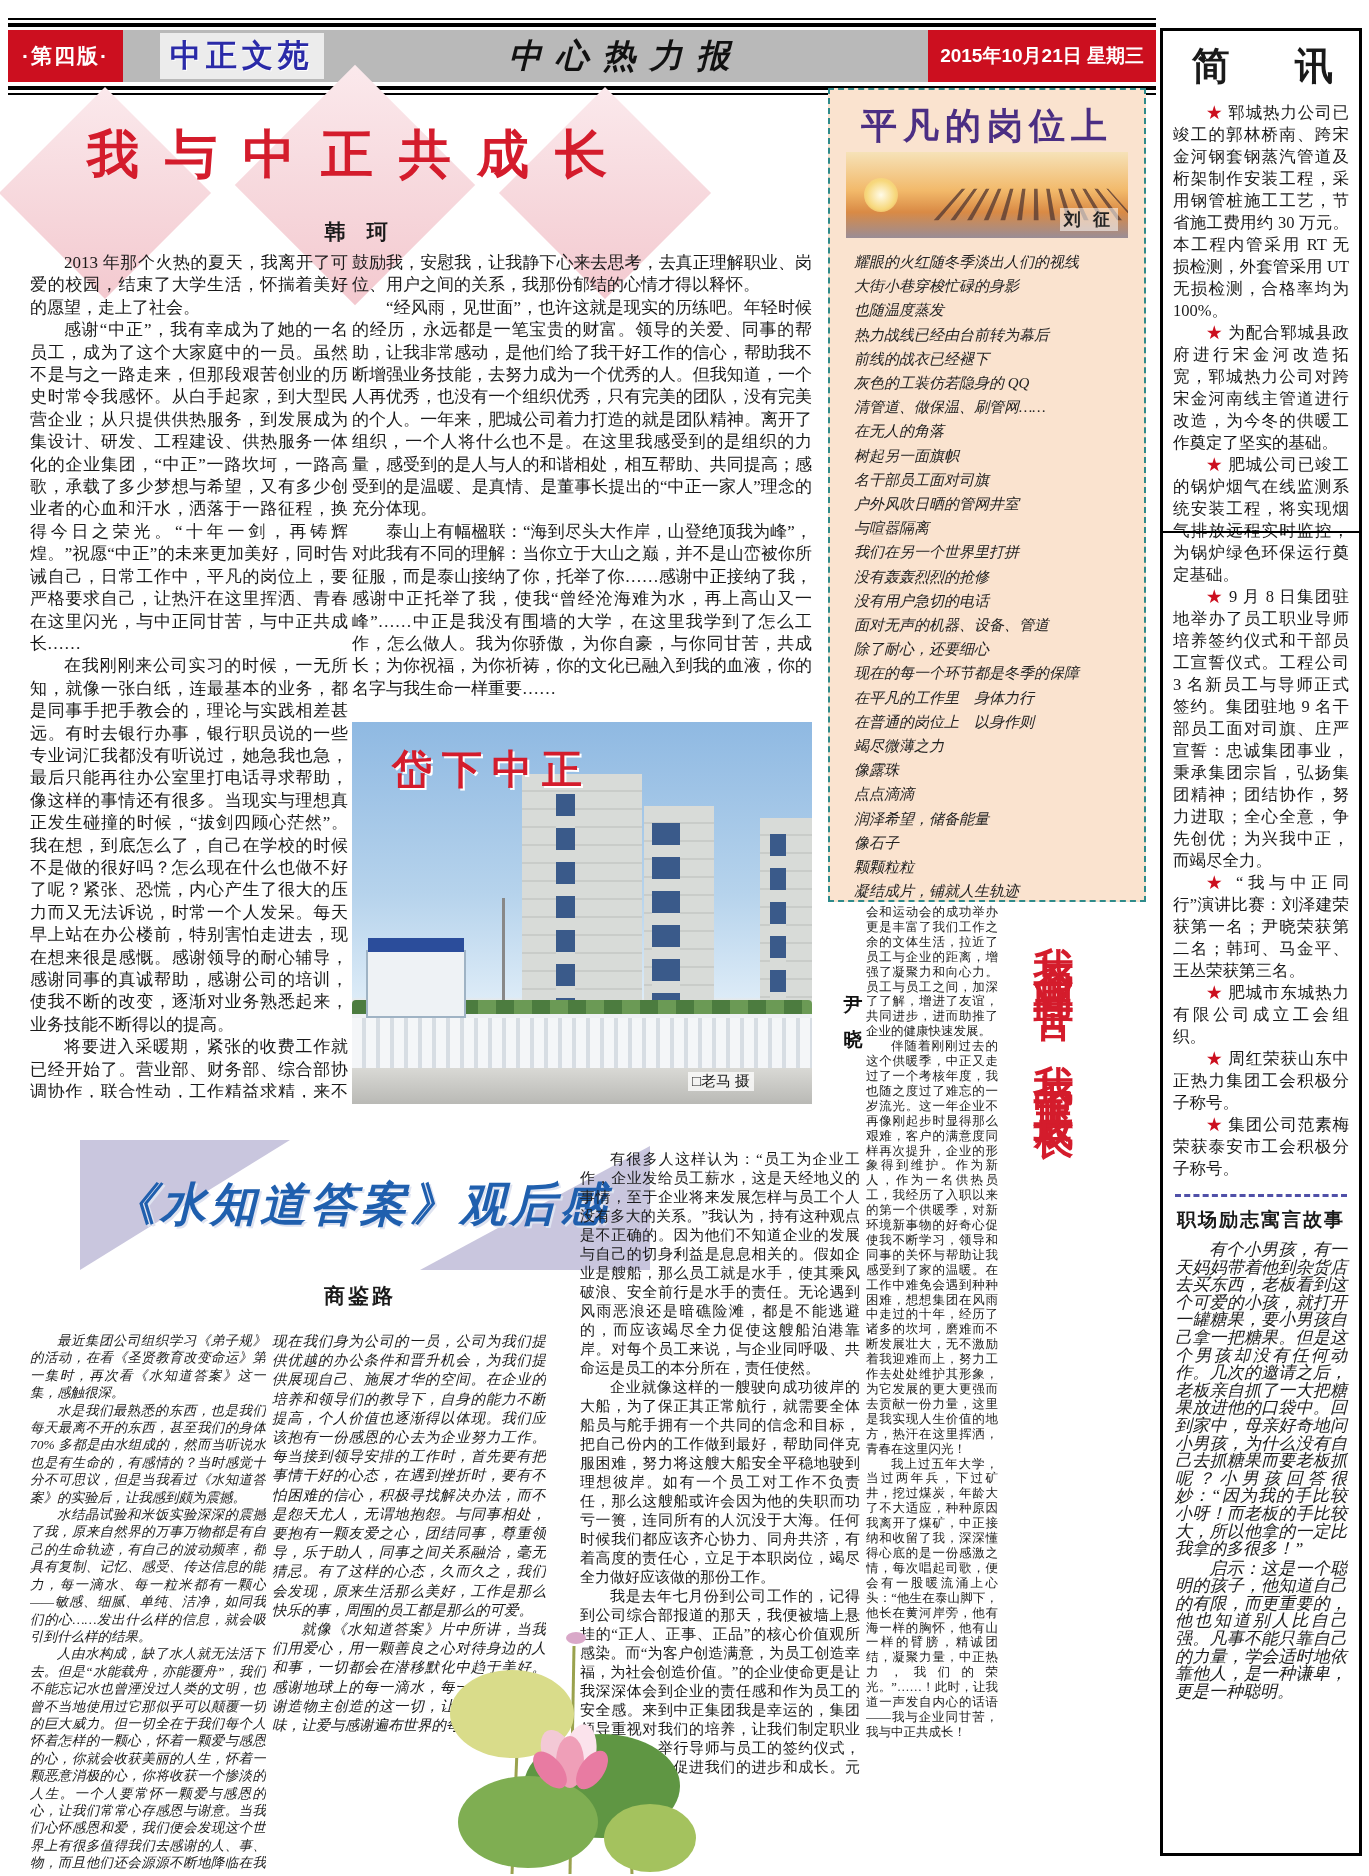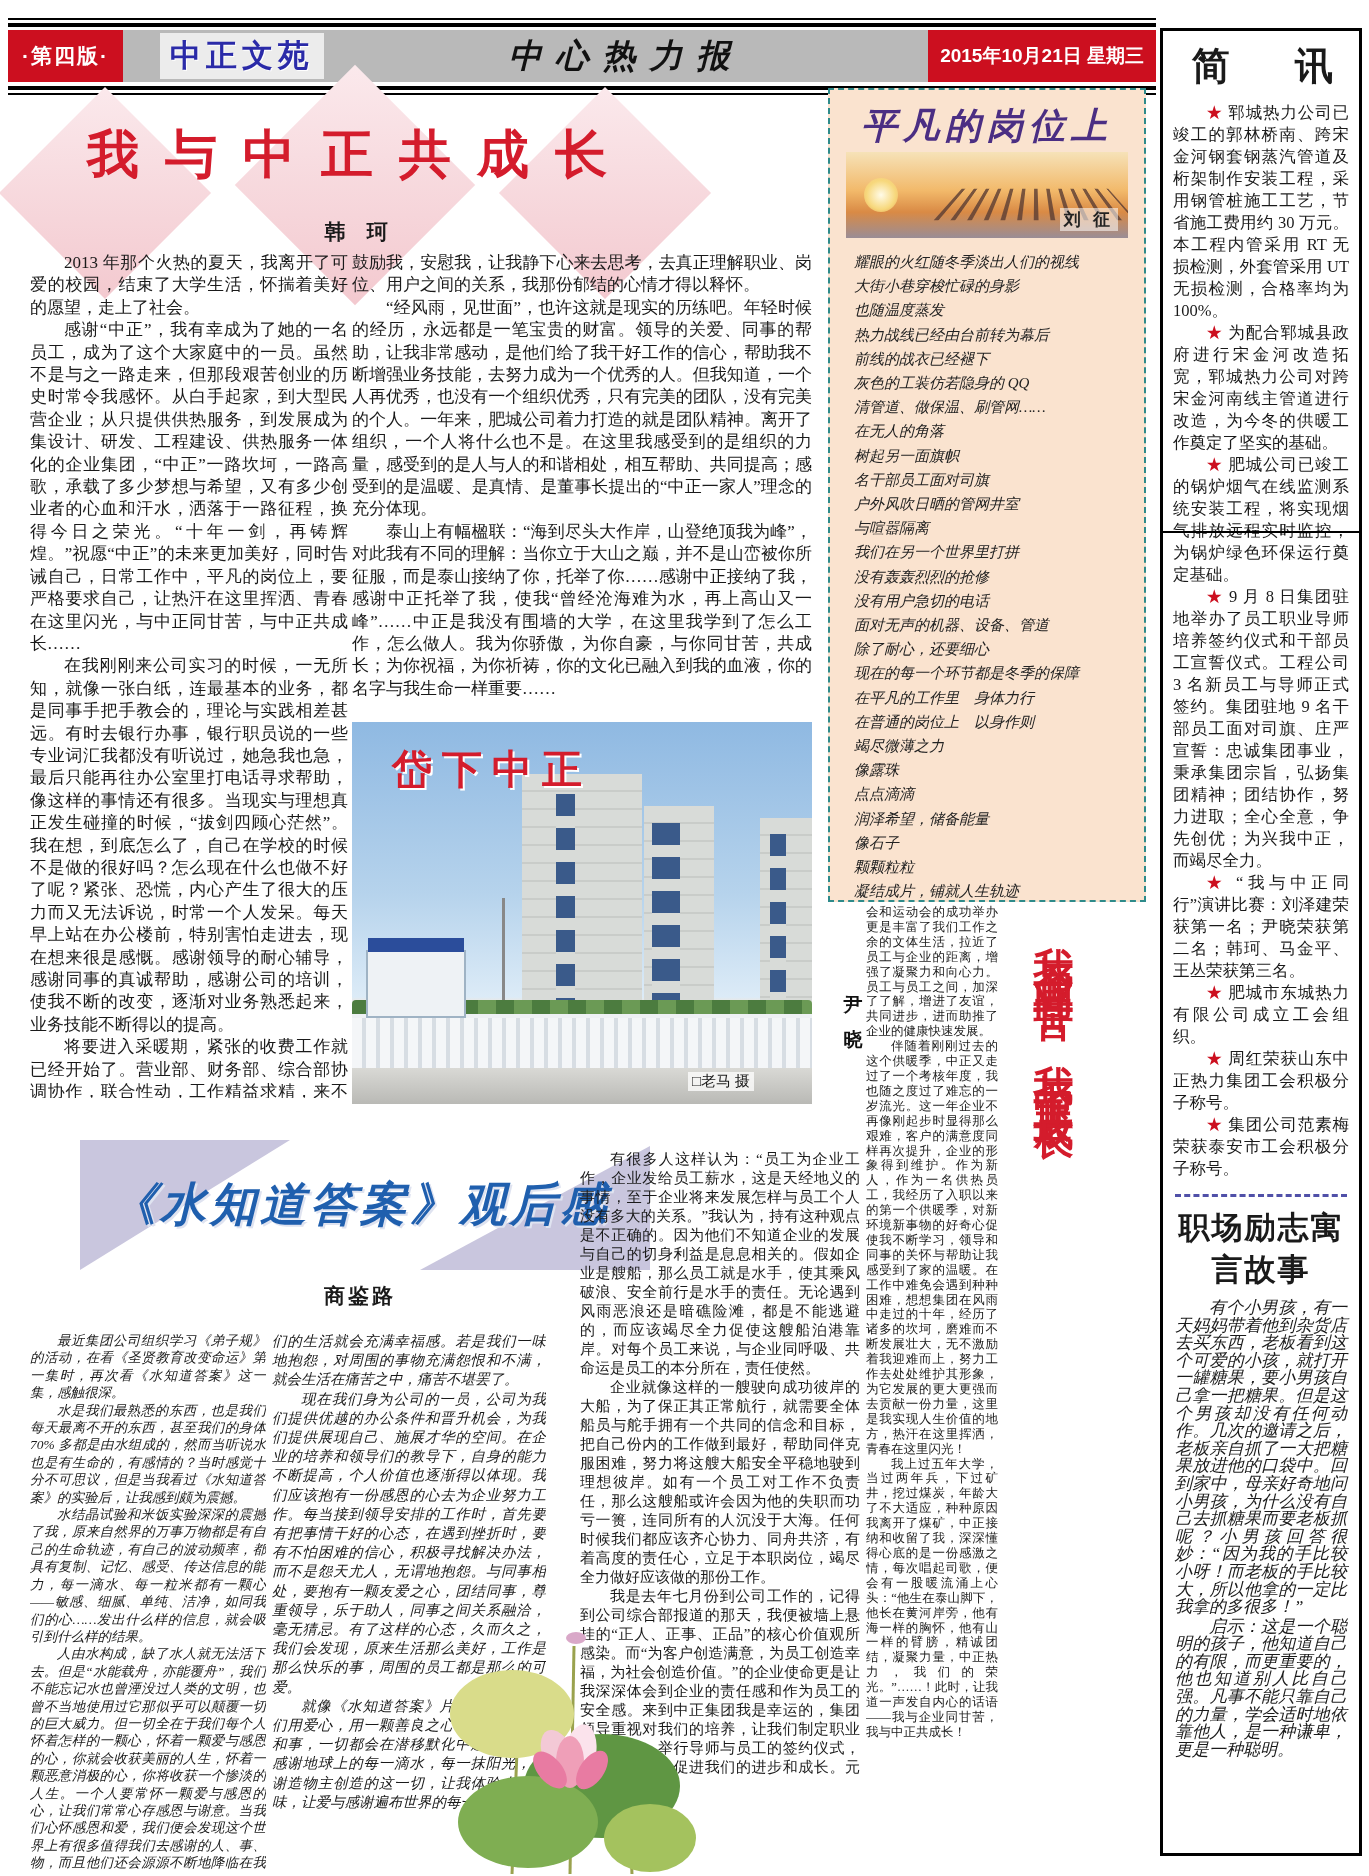--- a/index.html
+++ b/index.html
@@ -43,21 +43,21 @@
   .gate{position:absolute;left:14px;bottom:86px;width:96px;height:64px;background:#eef2f5;border:2px solid #9fb3c4;}
   .gate .sign{position:absolute;left:0;right:0;top:-14px;height:14px;background:#2b4d9b;}
   .pole{position:absolute;width:3px;background:#888;bottom:86px;}
   .photo-caption{position:absolute;color:#d41c2c;font-weight:bold;font-size:40px;letter-spacing:10px;
         font-family:"DejaVu Sans",sans-serif;text-shadow:2px 2px 0 #fff;}
   .photo-credit{position:absolute;font-size:15px;background:rgba(255,255,255,.75);padding:0 4px;}
   
   .poem-box{position:absolute;left:828px;top:88px;width:318px;height:814px;background:#fae3cf;
         border:2px dashed #2e8b8b;box-sizing:border-box;}
   .poem-title{position:absolute;left:0;right:0;top:12px;text-align:center;color:#4b2e83;font-weight:bold;
-        font-size:36px;letter-spacing:6px;font-style:italic;font-family:"DejaVu Serif",serif;}
+        font-size:36px;letter-spacing:6px;font-family:"DejaVu Serif",serif;}
   .poem-img{position:absolute;left:16px;right:16px;top:62px;height:86px;overflow:hidden;
         background:linear-gradient(#f6e2b8 0%,#f2b96a 45%,#d98a45 70%,#9a8d96 100%);}
   .sun{position:absolute;left:18px;top:26px;width:34px;height:34px;border-radius:50%;
         background:radial-gradient(#fffbe8,#f7d87c 60%,rgba(247,216,124,0));}
   .pier{position:absolute;right:8px;top:30px;width:170px;height:40px;
         background:repeating-linear-gradient(90deg,rgba(90,60,50,.8) 0 4px,rgba(0,0,0,0) 4px 14px);
         transform:perspective(80px) rotateX(40deg);}
   .poem-author{position:absolute;right:26px;top:118px;font-size:17px;font-weight:bold;color:#222;
         background:rgba(255,255,255,.55);padding:0 4px;letter-spacing:4px;}
   .poem-lines{position:absolute;left:24px;top:160px;right:10px;font-size:15px;line-height:24.2px;
@@ -75,21 +75,21 @@
   
   .sidebar{position:absolute;left:1160px;top:28px;width:202px;height:1828px;border:3px solid #000;
         box-sizing:border-box;background:#fff;}
   .sidebar-title{text-align:right;font-size:38px;font-weight:bold;letter-spacing:26px;padding:10px 0 6px 16px;
         font-family:"DejaVu Sans",sans-serif;}
   .briefs{padding:4px 10px 0 10px;font-size:16.5px;line-height:22px;text-align:justify;}
   .briefs p{margin:0;text-indent:2em;}
   .briefs p::before{content:"★ ";color:#cc0f1f;}
   .sb-divider{position:absolute;left:1160px;width:202px;height:2px;background:#000;}
   .dash-divider{margin:14px 12px 10px 12px;border-top:3px dashed #5050a8;}
-  .story-title{text-align:center;font-size:31px;font-weight:bold;letter-spacing:2px;
+  .story-title{text-align:center;font-size:19px;font-weight:bold;letter-spacing:2px;
         font-family:"DejaVu Sans",sans-serif;margin:6px 0 8px 0;}
   .story{padding:0 12px;font-size:17px;line-height:17.6px;text-align:justify;font-style:italic;}
   .story p{margin:0 0 2px 0;text-indent:2em;}
   
   .lotus{position:absolute;left:442px;top:1586px;width:256px;height:288px;pointer-events:none;}
 </style>
 </head>
 <body>
 
 <div class="page">
@@ -200,21 +200,20 @@
   <div class="col kai" style="left:30px;top:1332px;width:236px;height:541px;font-size:13.5px;line-height:17.4px;">
     <div>
         <p>最近集团公司组织学习《弟子规》的活动，在看《圣贤教育改变命运》第一集时，再次看《水知道答案》这一集，感触很深。</p>
         <p>水是我们最熟悉的东西，也是我们每天最离不开的东西，甚至我们的身体 70% 多都是由水组成的，然而当听说水也是有生命的，有感情的？当时感觉十分不可思议，但是当我看过《水知道答案》的实验后，让我感到颇为震撼。</p>
         <p>水结晶试验和米饭实验深深的震撼了我，原来自然界的万事万物都是有自己的生命轨迹，有自己的波动频率，都具有复制、记忆、感受、传达信息的能力，每一滴水、每一粒米都有一颗心——敏感、细腻、单纯、洁净，如同我们的心……发出什么样的信息，就会吸引到什么样的结果。</p>
         <p>人由水构成，缺了水人就无法活下去。但是“水能载舟，亦能覆舟”，我们不能忘记水也曾湮没过人类的文明，也曾不当地使用过它那似乎可以颠覆一切的巨大威力。但一切全在于我们每个人怀着怎样的一颗心，怀着一颗爱与感恩的心，你就会收获美丽的人生，怀着一颗恶意消极的心，你将收获一个惨淡的人生。一个人要常怀一颗爱与感恩的心，让我们常常心存感恩与谢意。当我们心怀感恩和爱，我们便会发现这个世界上有很多值得我们去感谢的人、事、物，而且他们还会源源不断地降临在我们身边，我</p>
       </div>
   </div>
   <div class="col kai" style="left:272px;top:1332px;width:274px;height:541px;font-size:14.5px;line-height:19.2px;">
     <div class="cont">
-        <p>们的生活就会充满幸福感。若是我们一味地抱怨，对周围的事物充满怨恨和不满，就会生活在痛苦之中，痛苦不堪罢了。</p>
         <p>现在我们身为公司的一员，公司为我们提供优越的办公条件和晋升机会，为我们提供展现自己、施展才华的空间。在企业的培养和领导们的教导下，自身的能力不断提高，个人价值也逐渐得以体现。我们应该抱有一份感恩的心去为企业努力工作。每当接到领导安排的工作时，首先要有把事情干好的心态，在遇到挫折时，要有不怕困难的信心，积极寻找解决办法，而不是怨天尤人，无谓地抱怨。与同事相处，要抱有一颗友爱之心，团结同事，尊重领导，乐于助人，同事之间关系融洽，毫无猜忌。有了这样的心态，久而久之，我们会发现，原来生活那么美好，工作是那么快乐的事，周围的员工都是那么的可爱。</p>
         <p>就像《水知道答案》片中所讲，当我们用爱心，用一颗善良之心对待身边的人和事，一切都会在潜移默化中趋于美好。感谢地球上的每一滴水，每一抹阳光，感谢造物主创造的这一切，让我体验人生百味，让爱与感谢遍布世界的每一个角落！</p>
       </div>
   </div>
 
   <div class="col" style="left:580px;top:1150px;width:280px;height:726px;font-size:15px;line-height:19px;">
     <div>
         <p>有很多人这样认为：“员工为企业工作，企业发给员工薪水，这是天经地义的事情，至于企业将来发展怎样与员工个人没有多大的关系。”我认为，持有这种观点是不正确的。因为他们不知道企业的发展与自己的切身利益是息息相关的。假如企业是艘船，那么员工就是水手，使其乘风破浪、安全前行是水手的责任。无论遇到风雨恶浪还是暗礁险滩，都是不能逃避的，而应该竭尽全力促使这艘船泊港靠岸。对每个员工来说，与企业同呼吸、共命运是员工的本分所在，责任使然。</p>
         <p>企业就像这样的一艘驶向成功彼岸的大船，为了保正其正常航行，就需要全体船员与舵手拥有一个共同的信念和目标，把自己份内的工作做到最好，帮助同伴克服困难，努力将这艘大船安全平稳地驶到理想彼岸。如有一个员工对工作不负责任，那么这艘船或许会因为他的失职而功亏一篑，连同所有的人沉没于大海。任何时候我们都应该齐心协力、同舟共济，有着高度的责任心，立足于本职岗位，竭尽全力做好应该做的那份工作。</p>
         <p>我是去年七月份到公司工作的，记得到公司综合部报道的那天，我便被墙上悬挂的“正人、正事、正品”的核心价值观所感染。而“为客户创造满意，为员工创造幸福，为社会创造价值。”的企业使命更是让我深深体会到企业的责任感和作为员工的安全感。来到中正集团我是幸运的，集团领导重视对我们的培养，让我们制定职业生涯规划、举行导师与员工的签约仪式，搭建学习平台促进我们的进步和成长。元旦晚</p>

